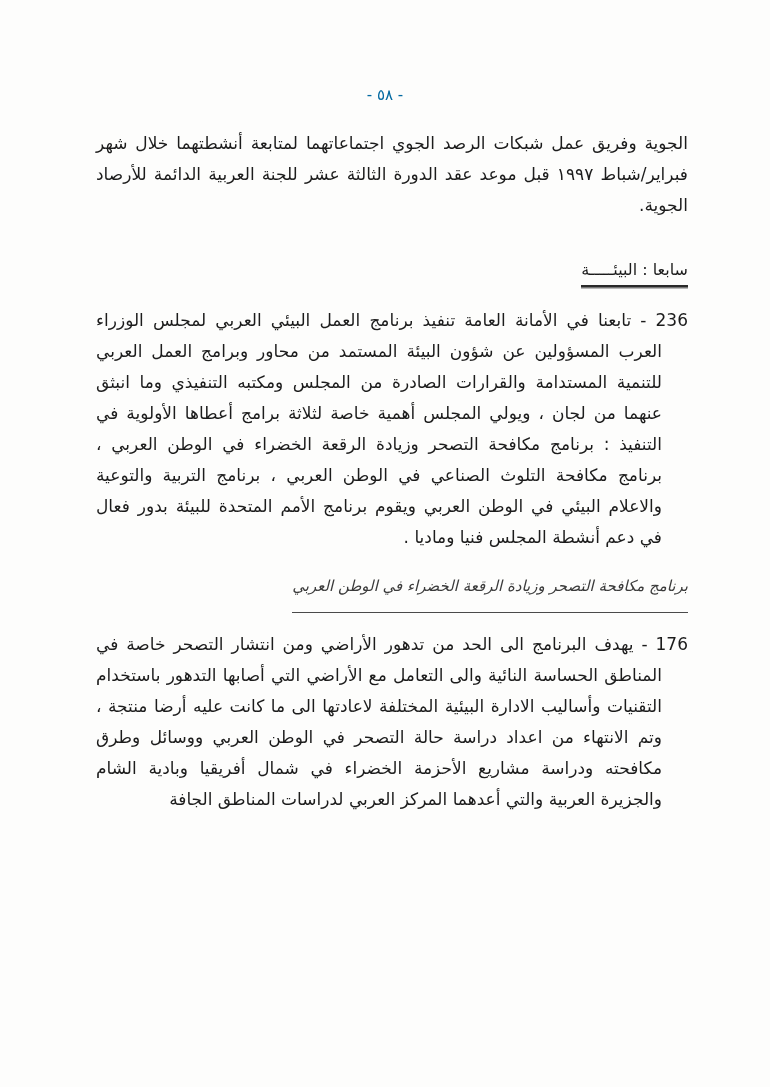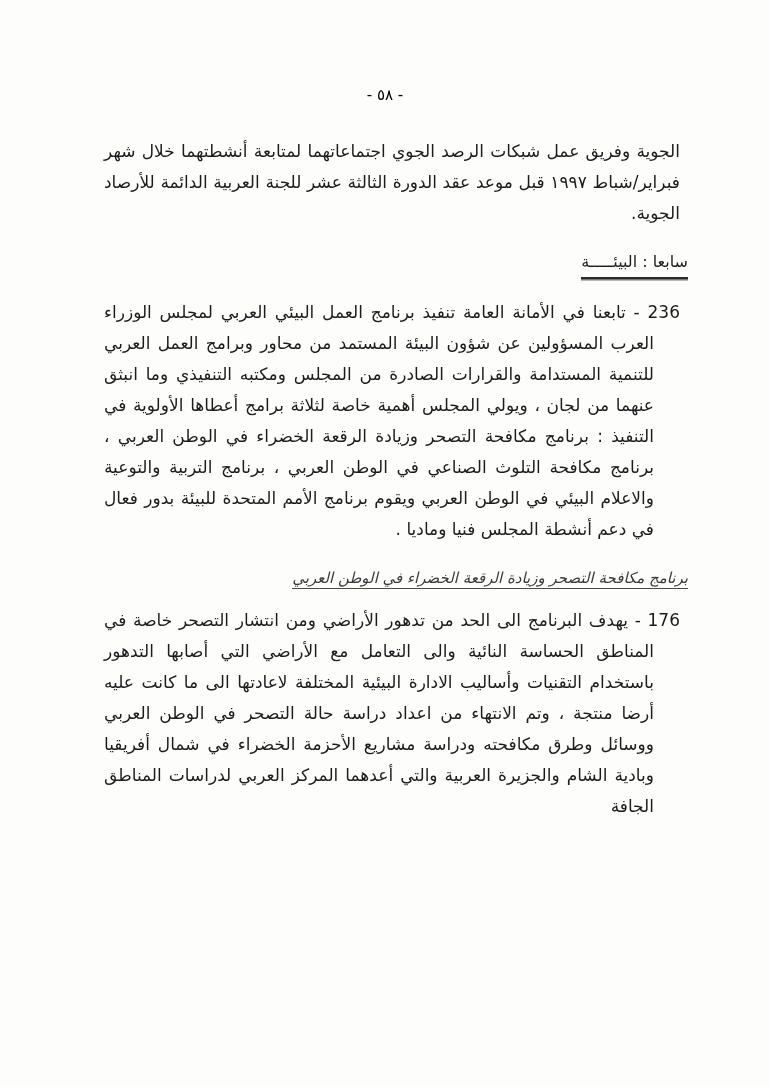--- a/index.html
+++ b/index.html
@@ -22,43 +22,43 @@
     direction: rtl;
   }
   .page-number {
     position: absolute;
     top: 86px;
     left: 0;
     right: 0;
     text-align: center;
     font-size: 15px;
     letter-spacing: 3px;
-    color: #000000;
+    color: #0369a1;
   }
   .content {
     position: absolute;
     top: 128px;
     right: 82px;
     width: 592px;
     font-size: 17px;
     line-height: 31px;
     text-align: justify;
   }
   .para {
-    margin: 8px;
+    margin: 0;
   }
   .numbered {
     padding-right: 26px;
     text-indent: -26px;
   }
   .para-number {
     white-space: nowrap;
   }
   .section-heading-wrap {
-    margin-top: 22px;
+    margin-top: 38px;
     line-height: 20px;
   }
   .section-heading {
     display: inline-block;
     font-size: 16px;
     padding-bottom: 5px;
     border-bottom: 2px solid #2a2a2a;
     box-shadow: 0 1.5px 0 #777;
   }
   .p132 {
@@ -66,21 +66,21 @@
   }
   .subheading-wrap {
     margin-top: 22px;
     line-height: 20px;
   }
   .subheading {
     display: inline-block;
     font-size: 15px;
     font-style: italic;
     color: #3a3a3a;
-    padding-bottom: 0;
+    padding-bottom: 16px;
     border-bottom: 1px solid #4a4a4a;
   }
   .p133 {
     margin-top: 16px;
   }
 </style>
 </head>
 <body>
 
 <div class="page">

